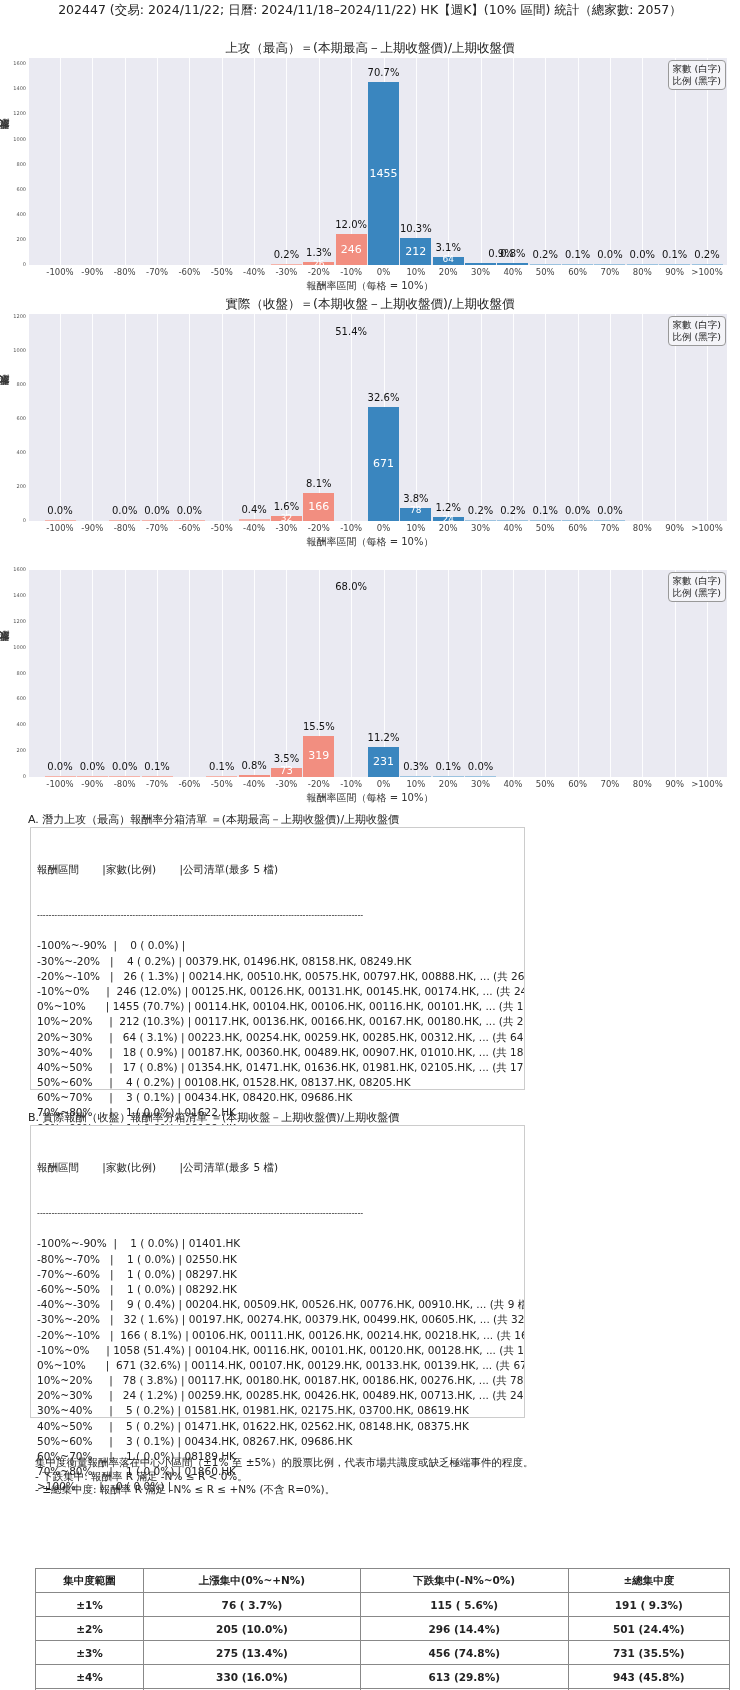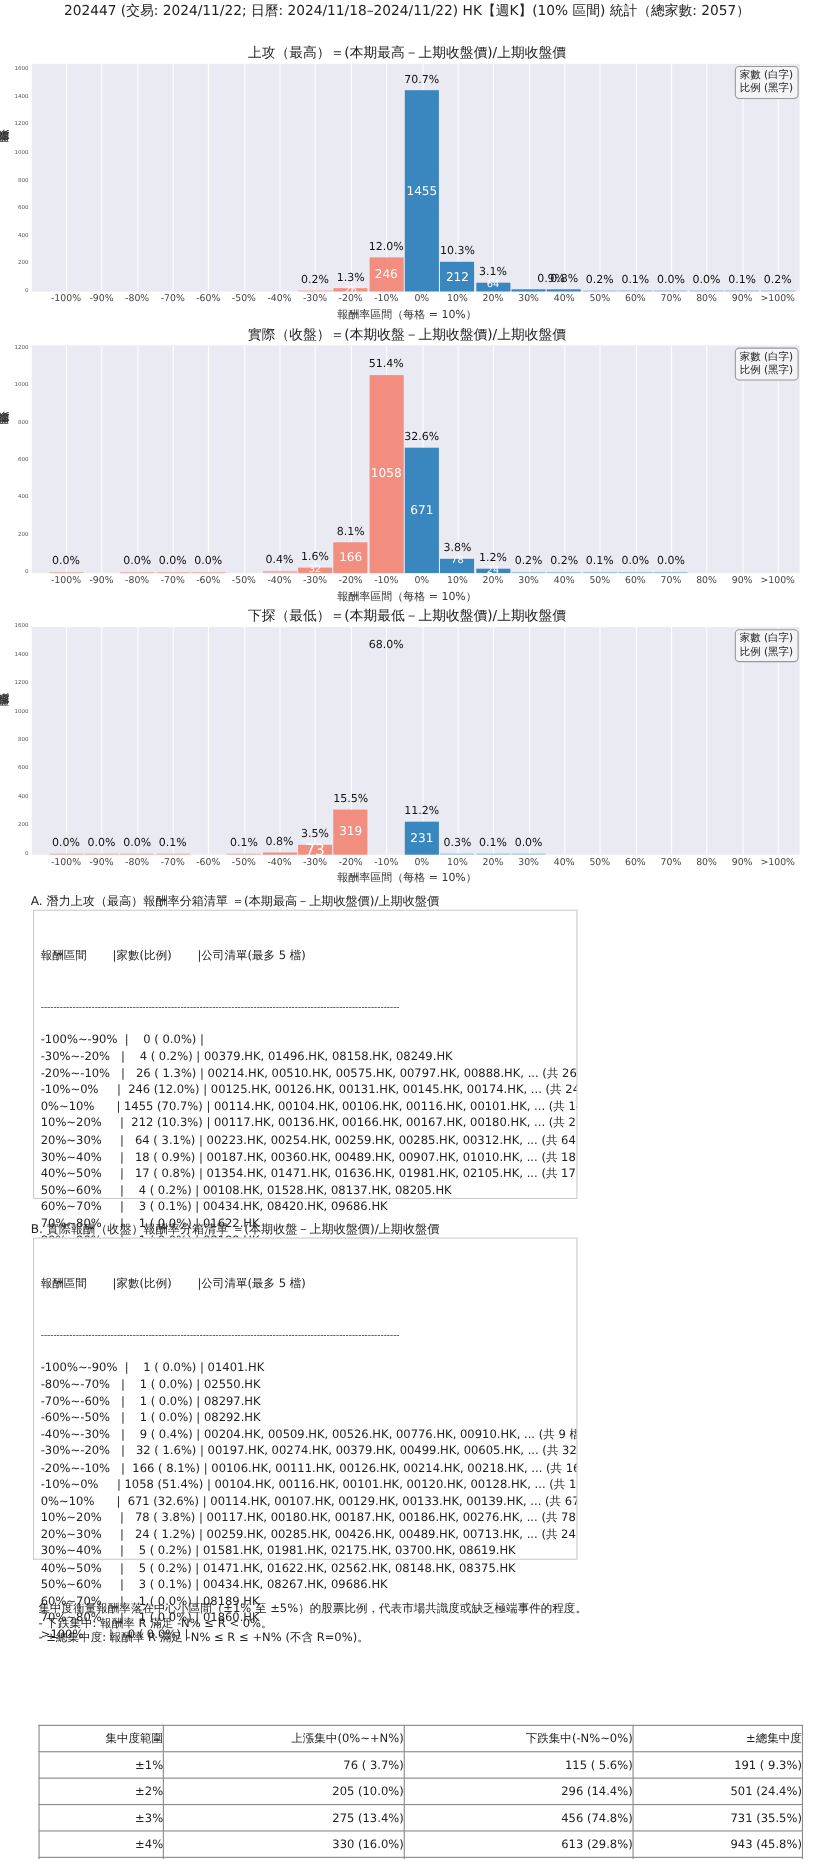--- a/index.html
+++ b/index.html
@@ -21,21 +21,21 @@
   .bar.pos.faint { background:#9cc3e0; }
   .bar-count { position:absolute; left:0; right:0; text-align:center; color:#fff; font-size:11px; }
   .bar-pct { position:absolute; width:50px; margin-left:-25px; text-align:center; font-size:10px; color:#111; }
   .legend { position:absolute; right:14px; border:1px solid #999; border-radius:4px; background:#f4f4f8; font-size:9.5px; line-height:12px; padding:2px 4px; text-align:left; color:#222; }
   .section-title { position:absolute; left:28px; font-size:11px; color:#222; }
   .listbox { position:absolute; left:30px; width:495px; border:1px solid #ccc; background:#fff; font-size:10.5px; line-height:15.2px; color:#222; padding:4px 0 4px 6px; box-sizing:border-box; white-space:pre; }
   .listbox .row { height:15.2px; overflow:hidden; }
   .notes { position:absolute; left:35px; top:1456px; font-size:10.5px; line-height:13.6px; color:#222; }
   .notes div { white-space:nowrap; }
   table.conc { position:absolute; left:35px; top:1568px; width:695px; border-collapse:collapse; font-size:10.5px; color:#222; }
-  table.conc th, table.conc td { border:1px solid #888; text-align:right; height:23px; font-weight:normal; padding:0; }
+  table.conc th, table.conc td { border:1px solid #888; text-align:center; height:23px; font-weight:bold; padding:0; }
 </style>
 </head>
 <body>
 
 <div class="main-title">202447 (交易: 2024/11/22; 日曆: 2024/11/18–2024/11/22) HK【週K】(10% 區間) 統計（總家數: 2057）</div>
 
 <div class="chart" id="chart0" style="top: 40px; height: 265px;">
     <div class="chart-title" style="top: 0px;">上攻（最高）＝(本期最高－上期收盤價)/上期收盤價</div>
     <div class="plot" style="top: 18px; height: 207px;">
       <div class="gridline" style="left: 31px;"></div>
@@ -170,23 +170,20 @@
       <div class="bar neg faint" style="left: 209.6px; width: 31px; height: 1.53333px;"></div>
       <div class="bar-pct" style="left: 225.1px; top: 190.467px;">0.4%</div>
       <div class="bar neg" style="left: 241.95px; width: 31px; height: 5.45185px;">
         <div class="bar-count" style="top: -3px; font-size: 9px;">32</div>
       </div>
       <div class="bar-pct" style="left: 257.45px; top: 186.548px;">1.6%</div>
       <div class="bar neg" style="left: 274.3px; width: 31px; height: 28.2815px;">
         <div class="bar-count" style="top: 7.14074px;">166</div>
       </div>
       <div class="bar-pct" style="left: 289.8px; top: 163.719px;">8.1%</div>
-      <div class="bar neg" style="left: 306.65px; width: 31px; height: 180.252px;">
-        <div class="bar-count" style="top: 83.1259px;">1058</div>
-      </div>
       <div class="bar-pct" style="left: 322.15px; top: 11.7481px;">51.4%</div>
       <div class="bar pos" style="left: 339px; width: 31px; height: 114.319px;">
         <div class="bar-count" style="top: 50.1593px;">671</div>
       </div>
       <div class="bar-pct" style="left: 354.5px; top: 77.6815px;">32.6%</div>
       <div class="bar pos" style="left: 371.35px; width: 31px; height: 13.2889px;">
         <div class="bar-count" style="top: -3px; font-size: 9px;">78</div>
       </div>
       <div class="bar-pct" style="left: 386.85px; top: 178.711px;">3.8%</div>
       <div class="bar pos" style="left: 403.7px; width: 31px; height: 4.08889px;">
@@ -233,21 +230,20 @@
     <div class="xtick" style="left: 642.3px; top: 227px;">80%</div>
     <div class="xtick" style="left: 674.65px; top: 227px;">90%</div>
     <div class="xtick" style="left: 707px; top: 227px;">&gt;100%</div>
     <div class="xlabel" style="top: 239px;">報酬率區間（每格 = 10%）</div>
     <div class="legend" style="top: 20px;">
       <div>家數 (白字)</div>
       <div>比例 (黑字)</div>
     </div>
   </div>
 <div class="chart" id="chart2" style="top: 552px; height: 265px;">
-    <div class="chart-title" style="top: 0px;">下探（最低）＝(本期最低－上期收盤價)/上期收盤價</div>
     <div class="plot" style="top: 18px; height: 207px;">
       <div class="gridline" style="left: 31px;"></div>
       <div class="gridline" style="left: 63.35px;"></div>
       <div class="gridline" style="left: 95.7px;"></div>
       <div class="gridline" style="left: 128.05px;"></div>
       <div class="gridline" style="left: 160.4px;"></div>
       <div class="gridline" style="left: 192.75px;"></div>
       <div class="gridline" style="left: 225.1px;"></div>
       <div class="gridline" style="left: 257.45px;"></div>
       <div class="gridline" style="left: 289.8px;"></div>
@@ -269,21 +265,21 @@
       <div class="bar-pct" style="left: 63.35px; top: 190.5px;">0.0%</div>
       <div class="bar neg faint" style="left: 80.2px; width: 31px; height: 1.5px;"></div>
       <div class="bar-pct" style="left: 95.7px; top: 190.5px;">0.0%</div>
       <div class="bar neg faint" style="left: 112.55px; width: 31px; height: 1.5px;"></div>
       <div class="bar-pct" style="left: 128.05px; top: 190.5px;">0.1%</div>
       <div class="bar neg faint" style="left: 177.25px; width: 31px; height: 1.5px;"></div>
       <div class="bar-pct" style="left: 192.75px; top: 190.5px;">0.1%</div>
       <div class="bar neg" style="left: 209.6px; width: 31px; height: 2.19937px;"></div>
       <div class="bar-pct" style="left: 225.1px; top: 189.801px;">0.8%</div>
       <div class="bar neg" style="left: 241.95px; width: 31px; height: 9.44437px;">
-        <div class="bar-count" style="top: -3px; font-size: 14px;">73</div>
+        <div class="bar-count" style="top: -3px; font-size: 10px;">73</div>
       </div>
       <div class="bar-pct" style="left: 257.45px; top: 182.556px;">3.5%</div>
       <div class="bar neg" style="left: 274.3px; width: 31px; height: 41.2706px;">
         <div class="bar-count" style="top: 13.6353px;">319</div>
       </div>
       <div class="bar-pct" style="left: 289.8px; top: 150.729px;">15.5%</div>
       <div class="bar-pct" style="left: 322.15px; top: 11.1337px;">68.0%</div>
       <div class="bar pos" style="left: 339px; width: 31px; height: 29.8856px;">
         <div class="bar-count" style="top: 7.94281px;">231</div>
       </div>

